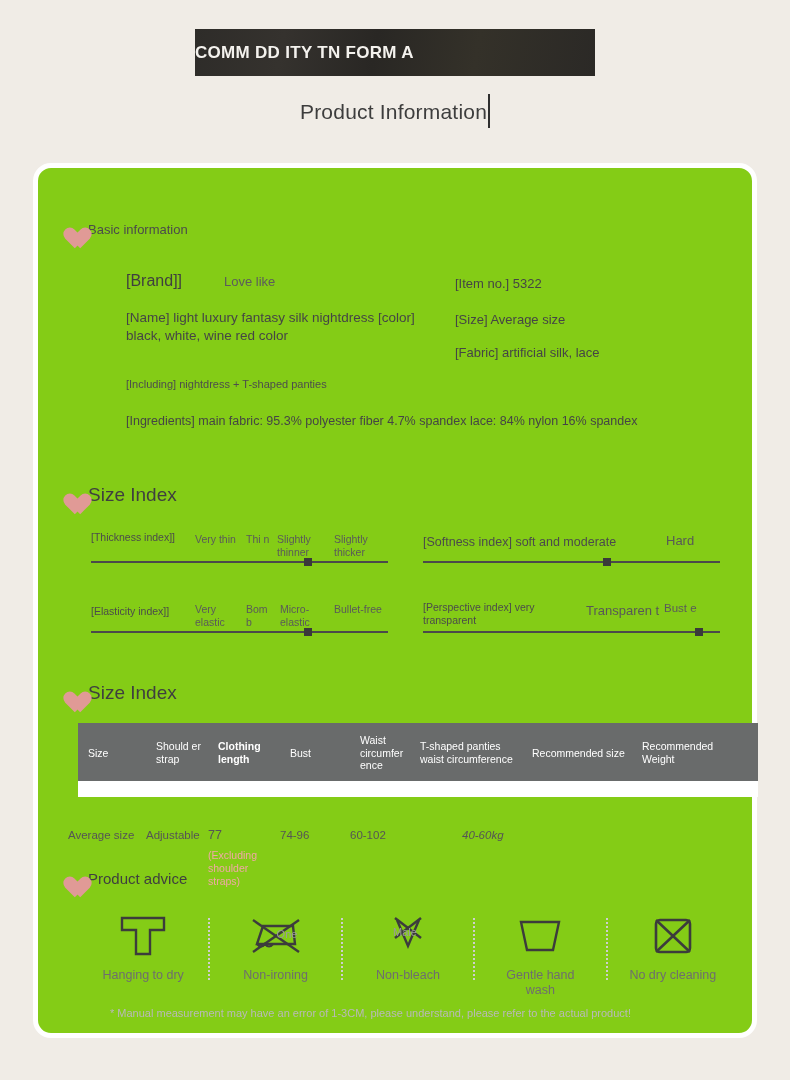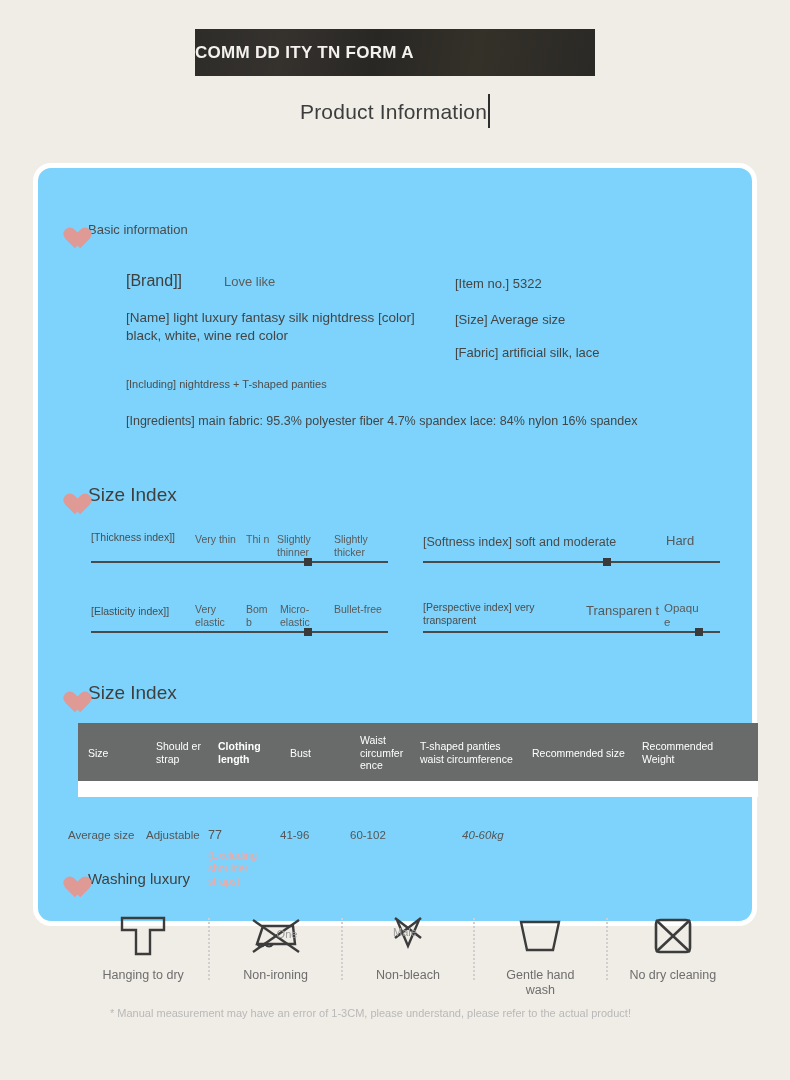--- a/index.html
+++ b/index.html
@@ -51,22 +51,22 @@
     vertical-align: -9px;
     margin-left: 1px;
   }
 
   
   .card {
     position: absolute;
     left: 33px;
     top: 163px;
     width: 724px;
-    height: 763px;
-    background: #7dd3fc;
+    height: 875px;
+    background: #84cc16;
     border: 5px solid #ffffff;
     border-radius: 18px;
     overflow: hidden;
   }
 
   
   .sec-head { display: flex; align-items: center; position: absolute; }
   .heart {
     width: 26px; height: 24px;
     position: relative;
@@ -275,35 +275,35 @@
     </div>
     <div class="slider-bar">
       <span class="knob" style="left:73%;"></span>
     </div>
   </div>
 
   <div class="slider" style="left:385px; top:431px; width:297px;">
     <div class="slider-labels">
       <div class="slider-name" style="width:140px;">[Perspective index] very transparent</div>
       <div class="tick wide" style="left:163px; width:74px;">Transparen t</div>
-      <div class="tick" style="left:241px; width:44px; top:2px; font-size:11.5px;">Opaqu e</div>
+      <div class="tick" style="left:241px; width:44px; top:2px; font-size:11.5px;">Bust e</div>
     </div>
     <div class="slider-bar">
       <span class="knob" style="left:93%;"></span>
     </div>
   </div>
 
   <div class="sec-head" style="left:20px; top:513px;">
     <span class="heart"></span>
     <span class="sec-title-lg">Size Index</span>
   </div>
 
   <div class="sec-head" style="left:20px; top:698px;">
     <span class="heart"></span>
-    <span class="sec-title-lg" style="font-size:15px;">Washing luxury</span>
+    <span class="sec-title-lg" style="font-size:15px;">Product advice</span>
   </div>
 </div>
 
 <div class="table-wrap">
   <div class="thead">
     <div class="th-size" style="width:78px;">Size</div>
     <div style="width:62px;">Should er strap</div>
     <div class="th-clothing" style="width:72px;">Clothing length</div>
     <div class="th-bust" style="width:70px;">Bust</div>
     <div style="width:60px;">Waist circumfer ence</div>
@@ -313,21 +313,21 @@
   </div>
   <div class="white-band"></div>
 
   <div class="trow">
     <div style="width:78px; padding-left:-10px; margin-left:-10px;">Average size</div>
     <div style="width:62px;">Adjustable</div>
     <div style="width:72px;">
       <span class="td-77">77</span>
       <div class="excl-note">(Excluding shoulder straps)</div>
     </div>
-    <div class="td-7496" style="width:70px;">41-96</div>
+    <div class="td-7496" style="width:70px;">74-96</div>
     <div style="width:112px;">60-102</div>
     <div class="td-weight" style="width:110px;font-style:italic;">40-60kg</div>
   </div>
 </div>
 
 <div class="wash-row">
 
   <div class="wash-item">
     <div class="wash-icon">
       <svg width="58" height="46" viewBox="0 0 58 46">

